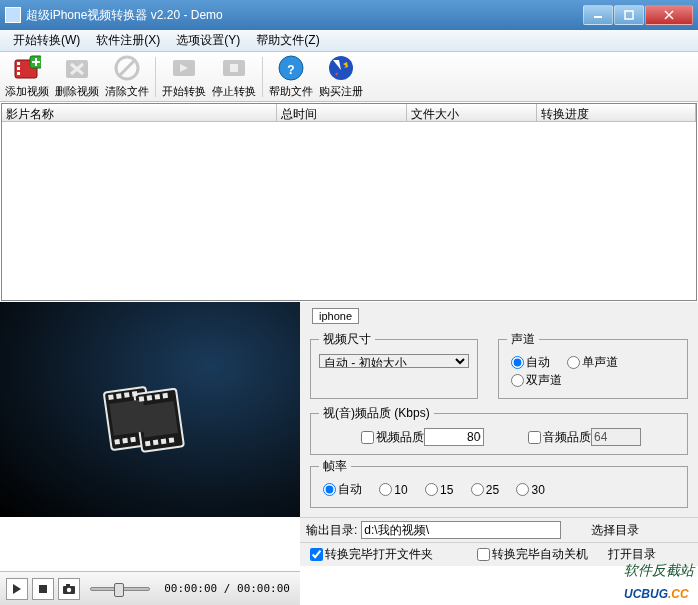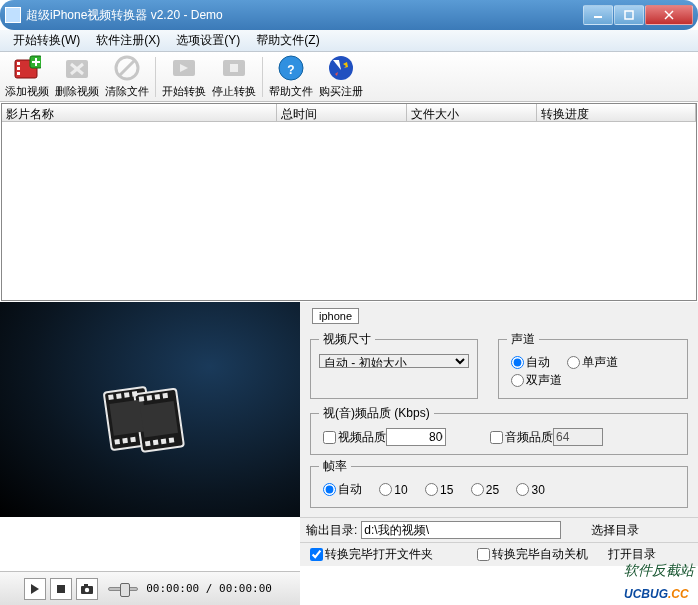--- a/index.html
+++ b/index.html
@@ -1,18 +1,18 @@
 <!DOCTYPE html>
 <html><head>
 <meta charset="utf-8">
 <style>
 * { box-sizing: border-box; margin: 0; padding: 0; font-family: "Microsoft YaHei", SimSun, sans-serif; font-size: 12px; }
 body { background: #fff; width: 698px; height: 605px; overflow: hidden; position: relative; }
 
-.titlebar { height: 30px; background: linear-gradient(to bottom, #5a9bd5, #3b7ab8); display: flex; align-items: center; padding: 0 5px; color: #fff; border-radius: 14px; }
+.titlebar { height: 30px; background: linear-gradient(to bottom, #5a9bd5, #3b7ab8); display: flex; align-items: center; padding: 0 5px; color: #fff; }
 .titlebar .app-icon { width: 16px; height: 16px; background: #c0e0ff; border: 1px solid #fff; margin-right: 5px; }
 .titlebar .title { flex: 1; font-size: 12px; }
 .win-controls { display: flex; gap: 1px; }
 .win-btn { width: 30px; height: 20px; border: 1px solid rgba(255,255,255,0.4); border-radius: 2px; display: flex; align-items: center; justify-content: center; cursor: pointer; }
 .win-min { background: linear-gradient(to bottom, #a8d0f0, #6ba8d8); }
 .win-max { background: linear-gradient(to bottom, #a8d0f0, #6ba8d8); }
 .win-close { background: linear-gradient(to bottom, #e88080, #c23030); width: 48px; }
 
 .menubar { height: 22px; background: linear-gradient(to bottom, #f5f9fc, #e0ebf5); border-bottom: 1px solid #c0c8d0; display: flex; align-items: center; padding: 0 5px; }
 .menu-item { padding: 2px 8px; cursor: pointer; }
@@ -32,33 +32,33 @@
 .bottom-area { display: flex; height: 215px; }
 .preview { width: 300px; background: #000; position: relative; overflow: hidden; }
 .preview-bg { width: 100%; height: 100%; background: radial-gradient(ellipse at 70% 30%, #1a3a5a 0%, #0a1520 60%, #000 100%); position: relative; }
 .film-icon { position: absolute; left: 50%; top: 55%; transform: translate(-50%, -50%) rotate(-8deg); }
 
 .settings { flex: 1; padding: 6px; background: #f0f0f0; }
 .tab-btn { display: inline-block; border: 1px solid #888; padding: 1px 6px; background: #fff; font-size: 11px; margin-left: 6px; margin-bottom: 4px; }
 
 fieldset { border: 1px solid #a0a0a0; margin: 3px 4px; padding: 6px 8px 8px; }
 legend { padding: 0 4px; font-size: 12px; }
-.row { display: flex; align-items: center; gap: 0; }
+.row { display: flex; align-items: center; gap: 0; justify-content: center; }
 .row-sp { display: flex; gap: 12px; }
 
 select { height: 14px; font-size: 12px; border: 1px solid #888; }
 input[type=text] { height: 18px; font-size: 12px; border: 1px solid #888; padding: 0 2px; }
 input[type=checkbox], input[type=radio] { margin: 0 2px 0 4px; vertical-align: middle; }
 label { font-size: 12px; }
 
 .out-row { display: flex; align-items: center; padding: 3px 6px; background: #f0f0f0; border-top: 1px solid #d0d0d0; }
 .out-row .lbl { margin-right: 4px; }
 .out-row input[type=text] { flex: 0 0 200px; }
 
-.player-bar { height: 34px; background: linear-gradient(to bottom, #f8f8f8, #e0e0e0); border-top: 1px solid #c0c0c0; display: flex; align-items: center; padding: 0 22px; }
+.player-bar { height: 34px; background: linear-gradient(to bottom, #f8f8f8, #e0e0e0); border-top: 1px solid #c0c0c0; display: flex; align-items: center; padding: 0 4px; }
 .p-btn { width: 22px; height: 22px; border: 1px solid #999; background: #fff; margin: 0 2px; display: flex; align-items: center; justify-content: center; cursor: pointer; }
 .timecode { margin-left: auto; margin-right: 6px; font-family: monospace; font-size: 11px; }
 .slider { flex: 1; margin: 0 8px; height: 4px; background: #c0c0c0; border: 1px solid #888; position: relative; max-width: 60px; border-radius: 2px; }
 .slider-thumb { position: absolute; top: -5px; left: 40%; width: 10px; height: 14px; background: #e0e0e0; border: 1px solid #666; border-radius: 2px; }
 
 .watermark { position: absolute; right: 4px; bottom: 0px; pointer-events: none; }
 .watermark .sub { color: #14532d; font-size: 14px; text-align: right; margin-bottom: -6px; font-style: italic; }
 .watermark .main { font-size: 26px; font-weight: bold; font-style: italic; color: #0a4aa0; text-shadow: 1px 1px 0 #fff; }
 .watermark .main .o { color: #f08000; }
 

